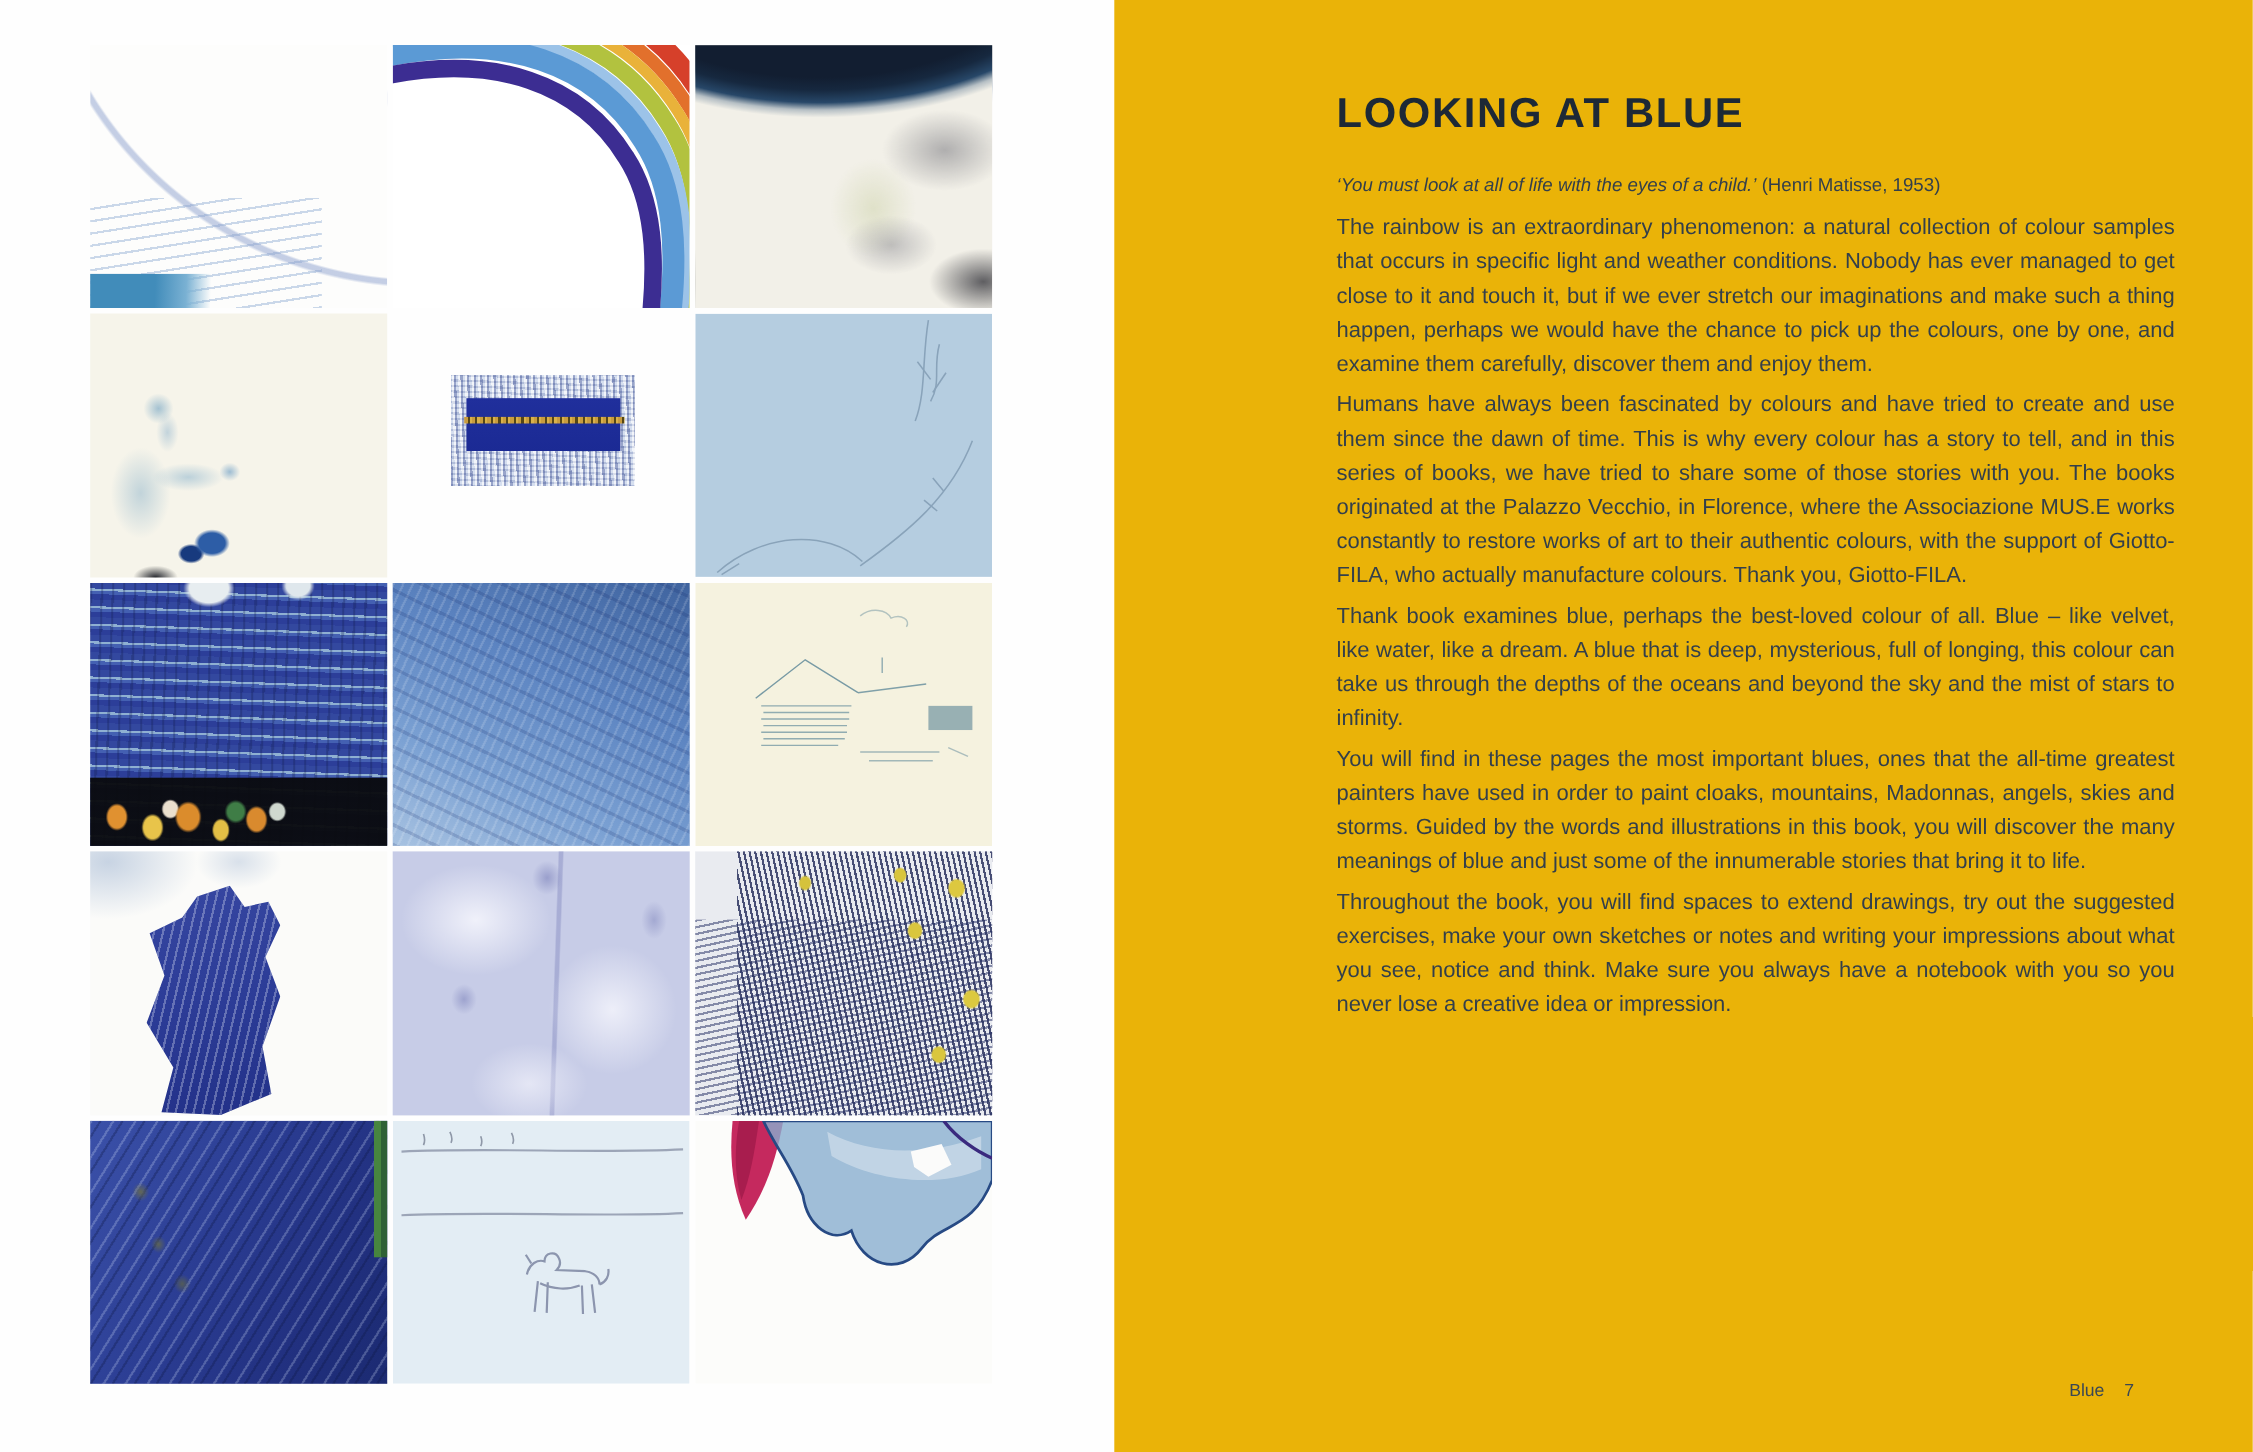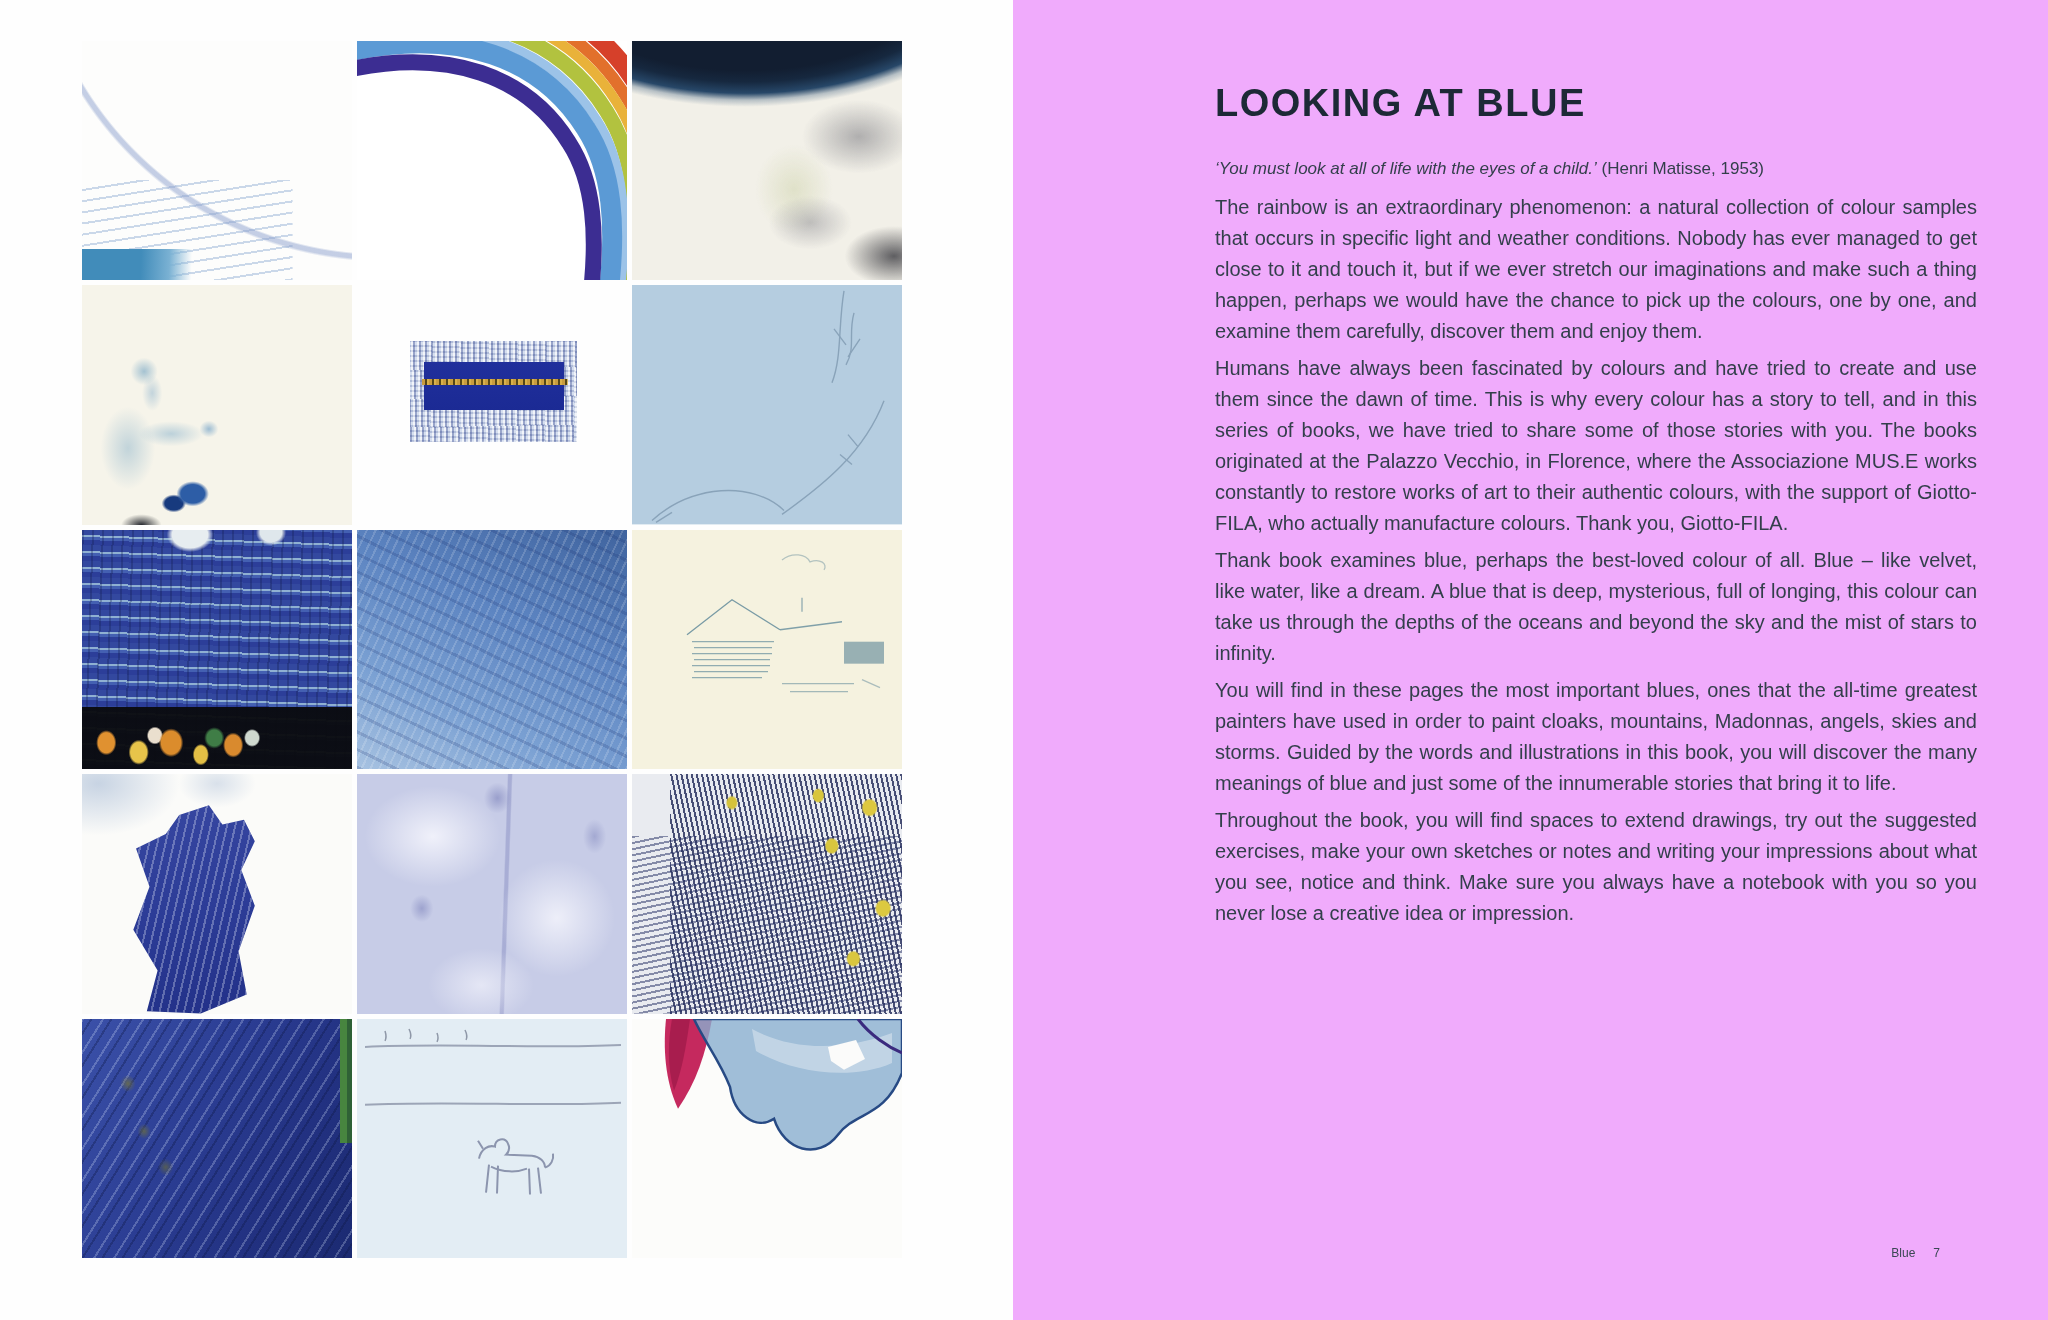--- a/index.html
+++ b/index.html
@@ -98,29 +98,29 @@
   
   .t13{background:
     linear-gradient(90deg, transparent 95.5%, #47853f 95.5% 98%, #2f6136 98%) no-repeat 0 0/100% 52%,
     radial-gradient(4% 5% at 17% 27%, rgba(115,115,60,.75), transparent 72%),
     radial-gradient(3.5% 4.5% at 23% 47%, rgba(110,112,58,.7), transparent 72%),
     radial-gradient(4% 5% at 31% 62%, rgba(105,108,55,.65), transparent 72%),
     repeating-linear-gradient(122deg, rgba(215,228,252,.26) 0 2px, transparent 2px 7px, rgba(12,22,66,.32) 7px 9px, transparent 9px 17px),
     linear-gradient(118deg,#3b51a9 0%,#2b3d93 42%,#223181 72%,#1b2a71 100%);}
 
   
-  .page-right{position:absolute;left:1013px;top:0;width:1035px;height:1320px;background:#f0abfc;}
+  .page-right{position:absolute;left:1013px;top:0;width:1035px;height:1320px;background:#eab308;}
   .text-col{position:absolute;left:202px;top:0;width:762px;color:#333f4b;}
   .chapter-title{font-size:38px;line-height:42px;font-weight:600;letter-spacing:1.5px;
                  color:#1d2936;margin:82px 0 0 0;}
   .quote-line{margin:30px 0 0 0;font-size:17px;line-height:30px;}
   .quote-line .q{font-style:italic;}
   .body-text p{margin:6px 0 0 0;font-size:20px;line-height:31px;text-align:justify;}
   .body-text p:first-child{margin-top:8px;}
-  .page-footer{position:absolute;right:108px;bottom:56px;font-size:12px;line-height:22px;
+  .page-footer{position:absolute;right:108px;bottom:44px;font-size:16px;line-height:22px;
                color:#3a4754;display:flex;gap:18px;}
 </style>
 </head>
 <body>
 
 <div class="spread">
 
   <div class="page-left">
     <div class="art-grid">
 

